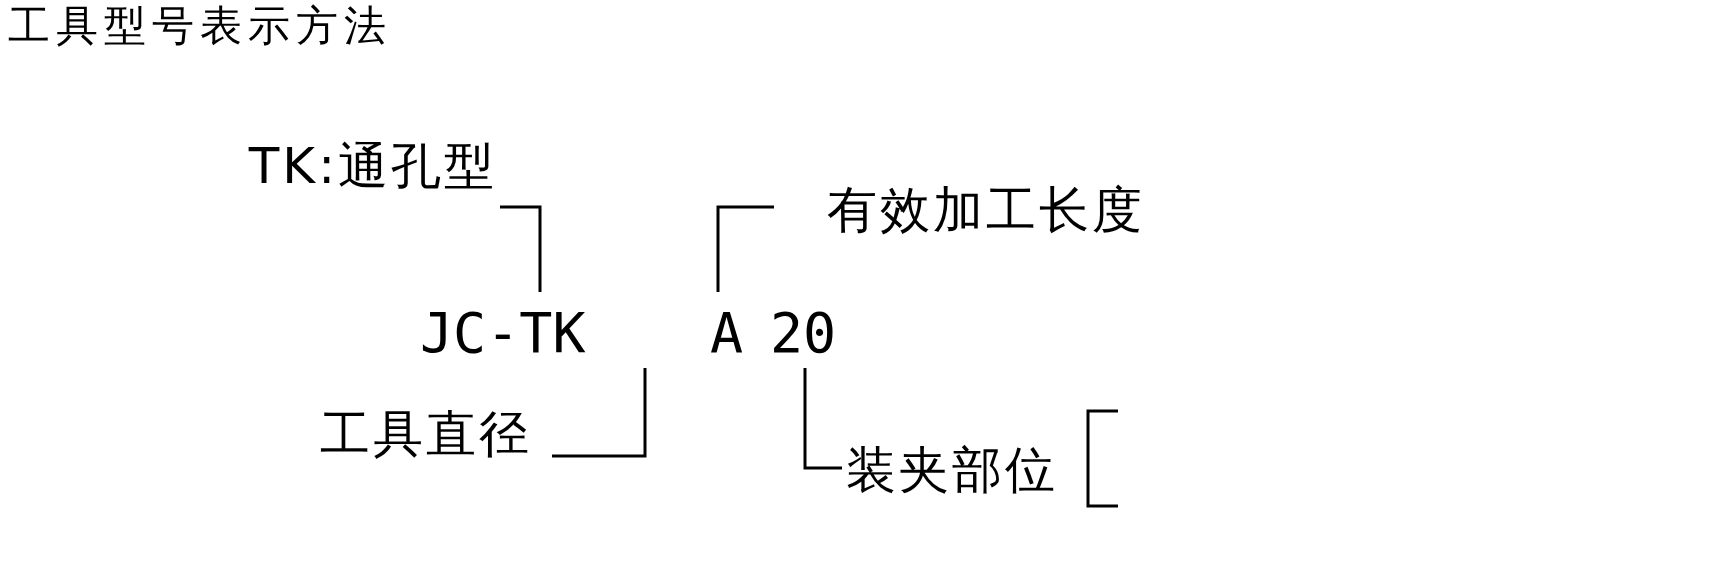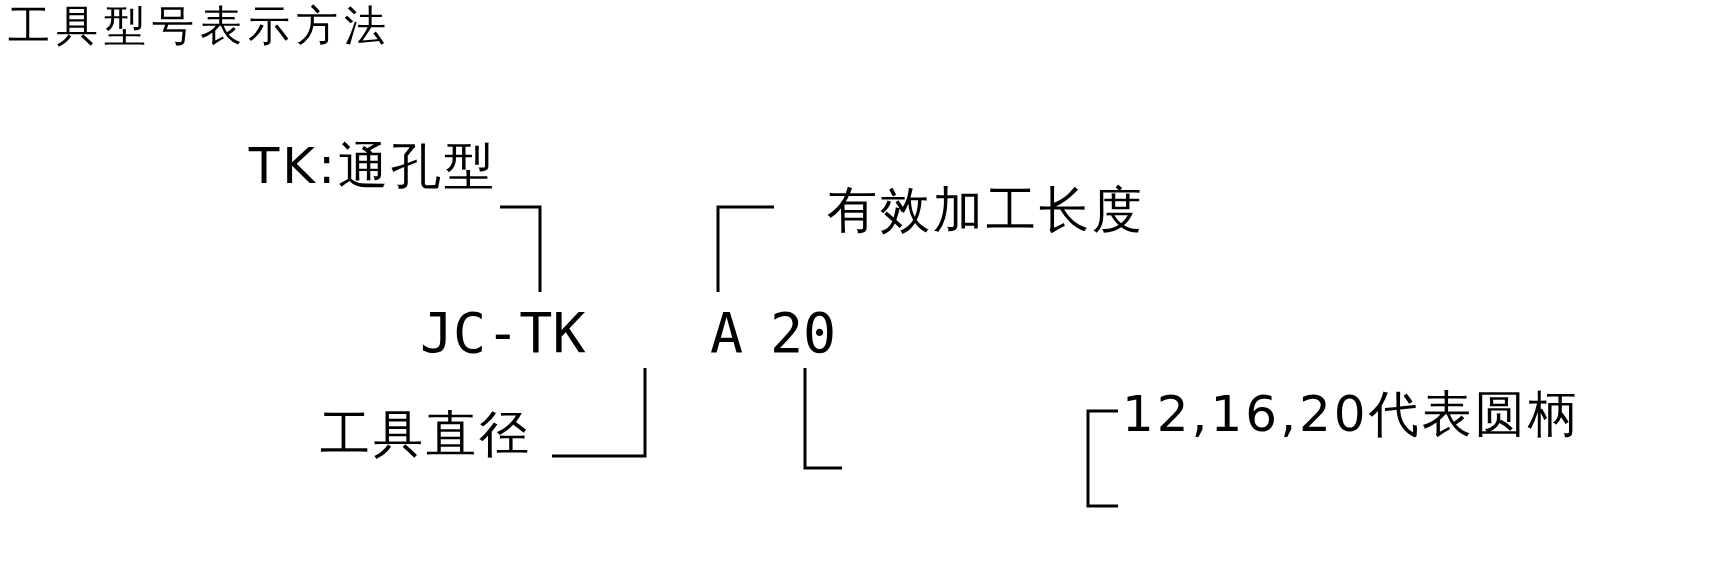--- a/index.html
+++ b/index.html
@@ -61,16 +61,16 @@
 
   <div class="abs callout" style="right:1228px; top:138px;">TK:通孔型</div>
 
   <div class="abs callout" style="left:780px; top:182px;margin-left:47px;">有效加工长度</div>
 
   <div class="abs model-part" style="left:420px; top:303px;">JC-TK</div>
   <div class="abs model-part" style="left:710px; top:303px;">A</div>
   <div class="abs model-part" style="left:770px; top:303px;">20</div>
 
   <div class="abs callout" style="left:320px; top:406px;">工具直径</div>
+  <div class="abs callout" style="left:846px; top:442px;">装夹部位</div>
 
-  <div class="abs callout" style="left:1122px; top:386px;">12,16,20代表圆柄</div>
 
 </div>
 
 </body></html>

